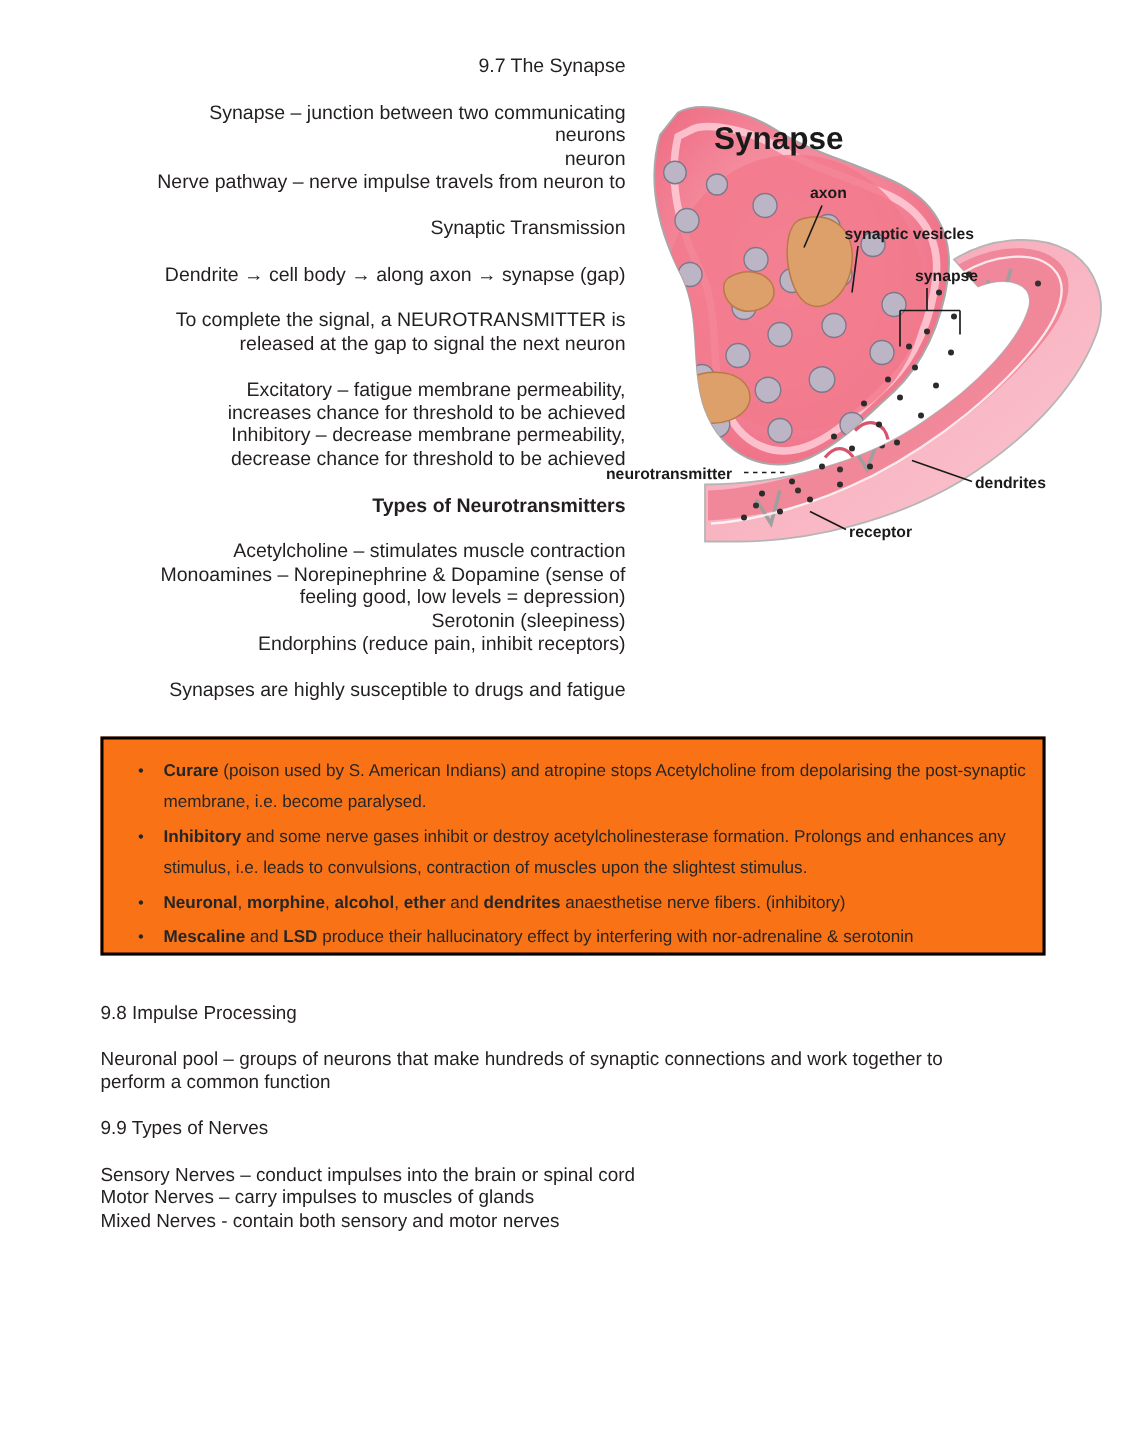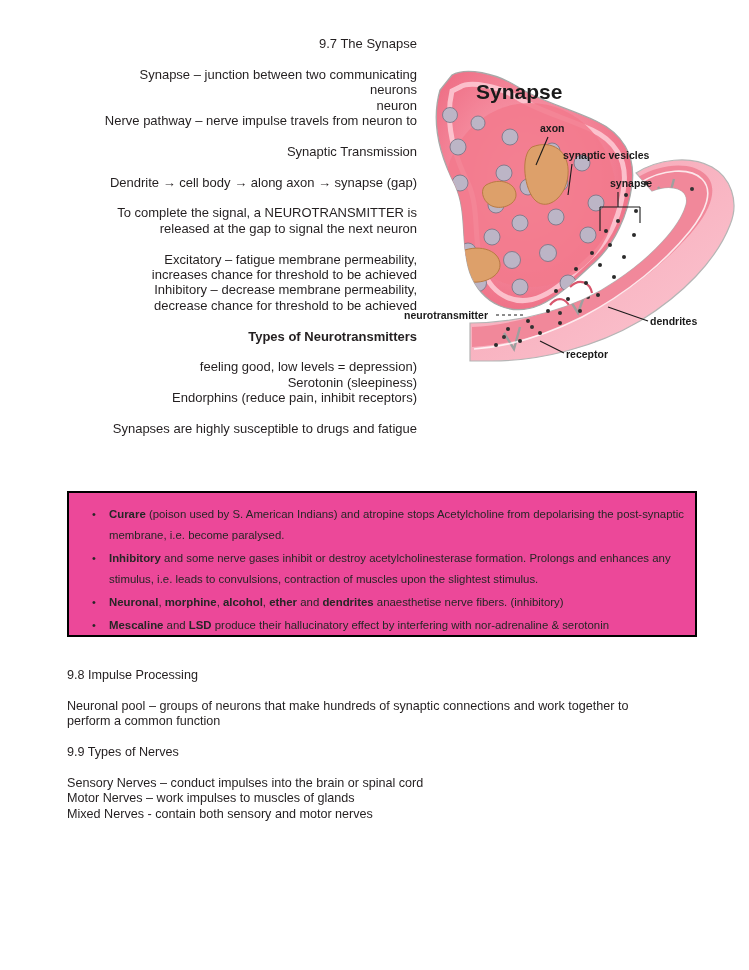--- a/index.html
+++ b/index.html
@@ -48,21 +48,21 @@
 
   
   .drug-box {
     position: absolute;
     left: 67px;
     top: 491px;
     width: 630px;
     height: 146px;
     border: 2px solid #000000;
     box-sizing: border-box;
-    background: #ec4899;
+    background: #f97316;
   }
   .drug-box ul {
     margin: 0;
     padding: 11px 10px 0 40px;
     list-style: none;
   }
   .drug-box li {
     position: relative;
     font-size: 11.4px;
     line-height: 21px;
@@ -121,20 +121,22 @@
       <p>To complete the signal, a NEUROTRANSMITTER is</p>
       <p>released at the gap to signal the next neuron</p>
       <div class="blank"></div>
       <p>Excitatory – fatigue membrane permeability,</p>
       <p>increases chance for threshold to be achieved</p>
       <p>Inhibitory – decrease membrane permeability,</p>
       <p>decrease chance for threshold to be achieved</p>
       <div class="blank"></div>
       <p class="bold">Types of Neurotransmitters</p>
       <div class="blank"></div>
+      <p>Acetylcholine – stimulates muscle contraction</p>
+      <p>Monoamines – Norepinephrine &amp; Dopamine (sense of</p>
       <p>feeling good, low levels = depression)</p>
       <p class="indent-big">Serotonin  (sleepiness)</p>
       <p class="indent-big">Endorphins (reduce pain, inhibit receptors)</p>
       <div class="blank"></div>
       <p>Synapses are highly susceptible to drugs and fatigue</p>
     </div>
 
   <div class="diagram">
     <svg width="349" height="330" viewBox="0 0 349 330" xmlns="http://www.w3.org/2000/svg">
       <defs>
@@ -312,17 +314,17 @@
 
   <div class="doc-text-lower" id="lower-text">
       <p>9.8  Impulse Processing</p>
       <div class="blank"></div>
       <p>Neuronal pool – groups of neurons that make hundreds of synaptic connections and work together to</p>
       <p>perform a common function</p>
       <div class="blank"></div>
       <p>9.9  Types of Nerves</p>
       <div class="blank"></div>
       <p>Sensory Nerves – conduct impulses into the brain or spinal cord</p>
-      <p>Motor Nerves – work impulses to muscles of glands</p>
+      <p>Motor Nerves – carry impulses to muscles of glands</p>
       <p>Mixed Nerves  - contain both sensory and motor nerves</p>
     </div>
 
 </div>
 
 </body></html>

